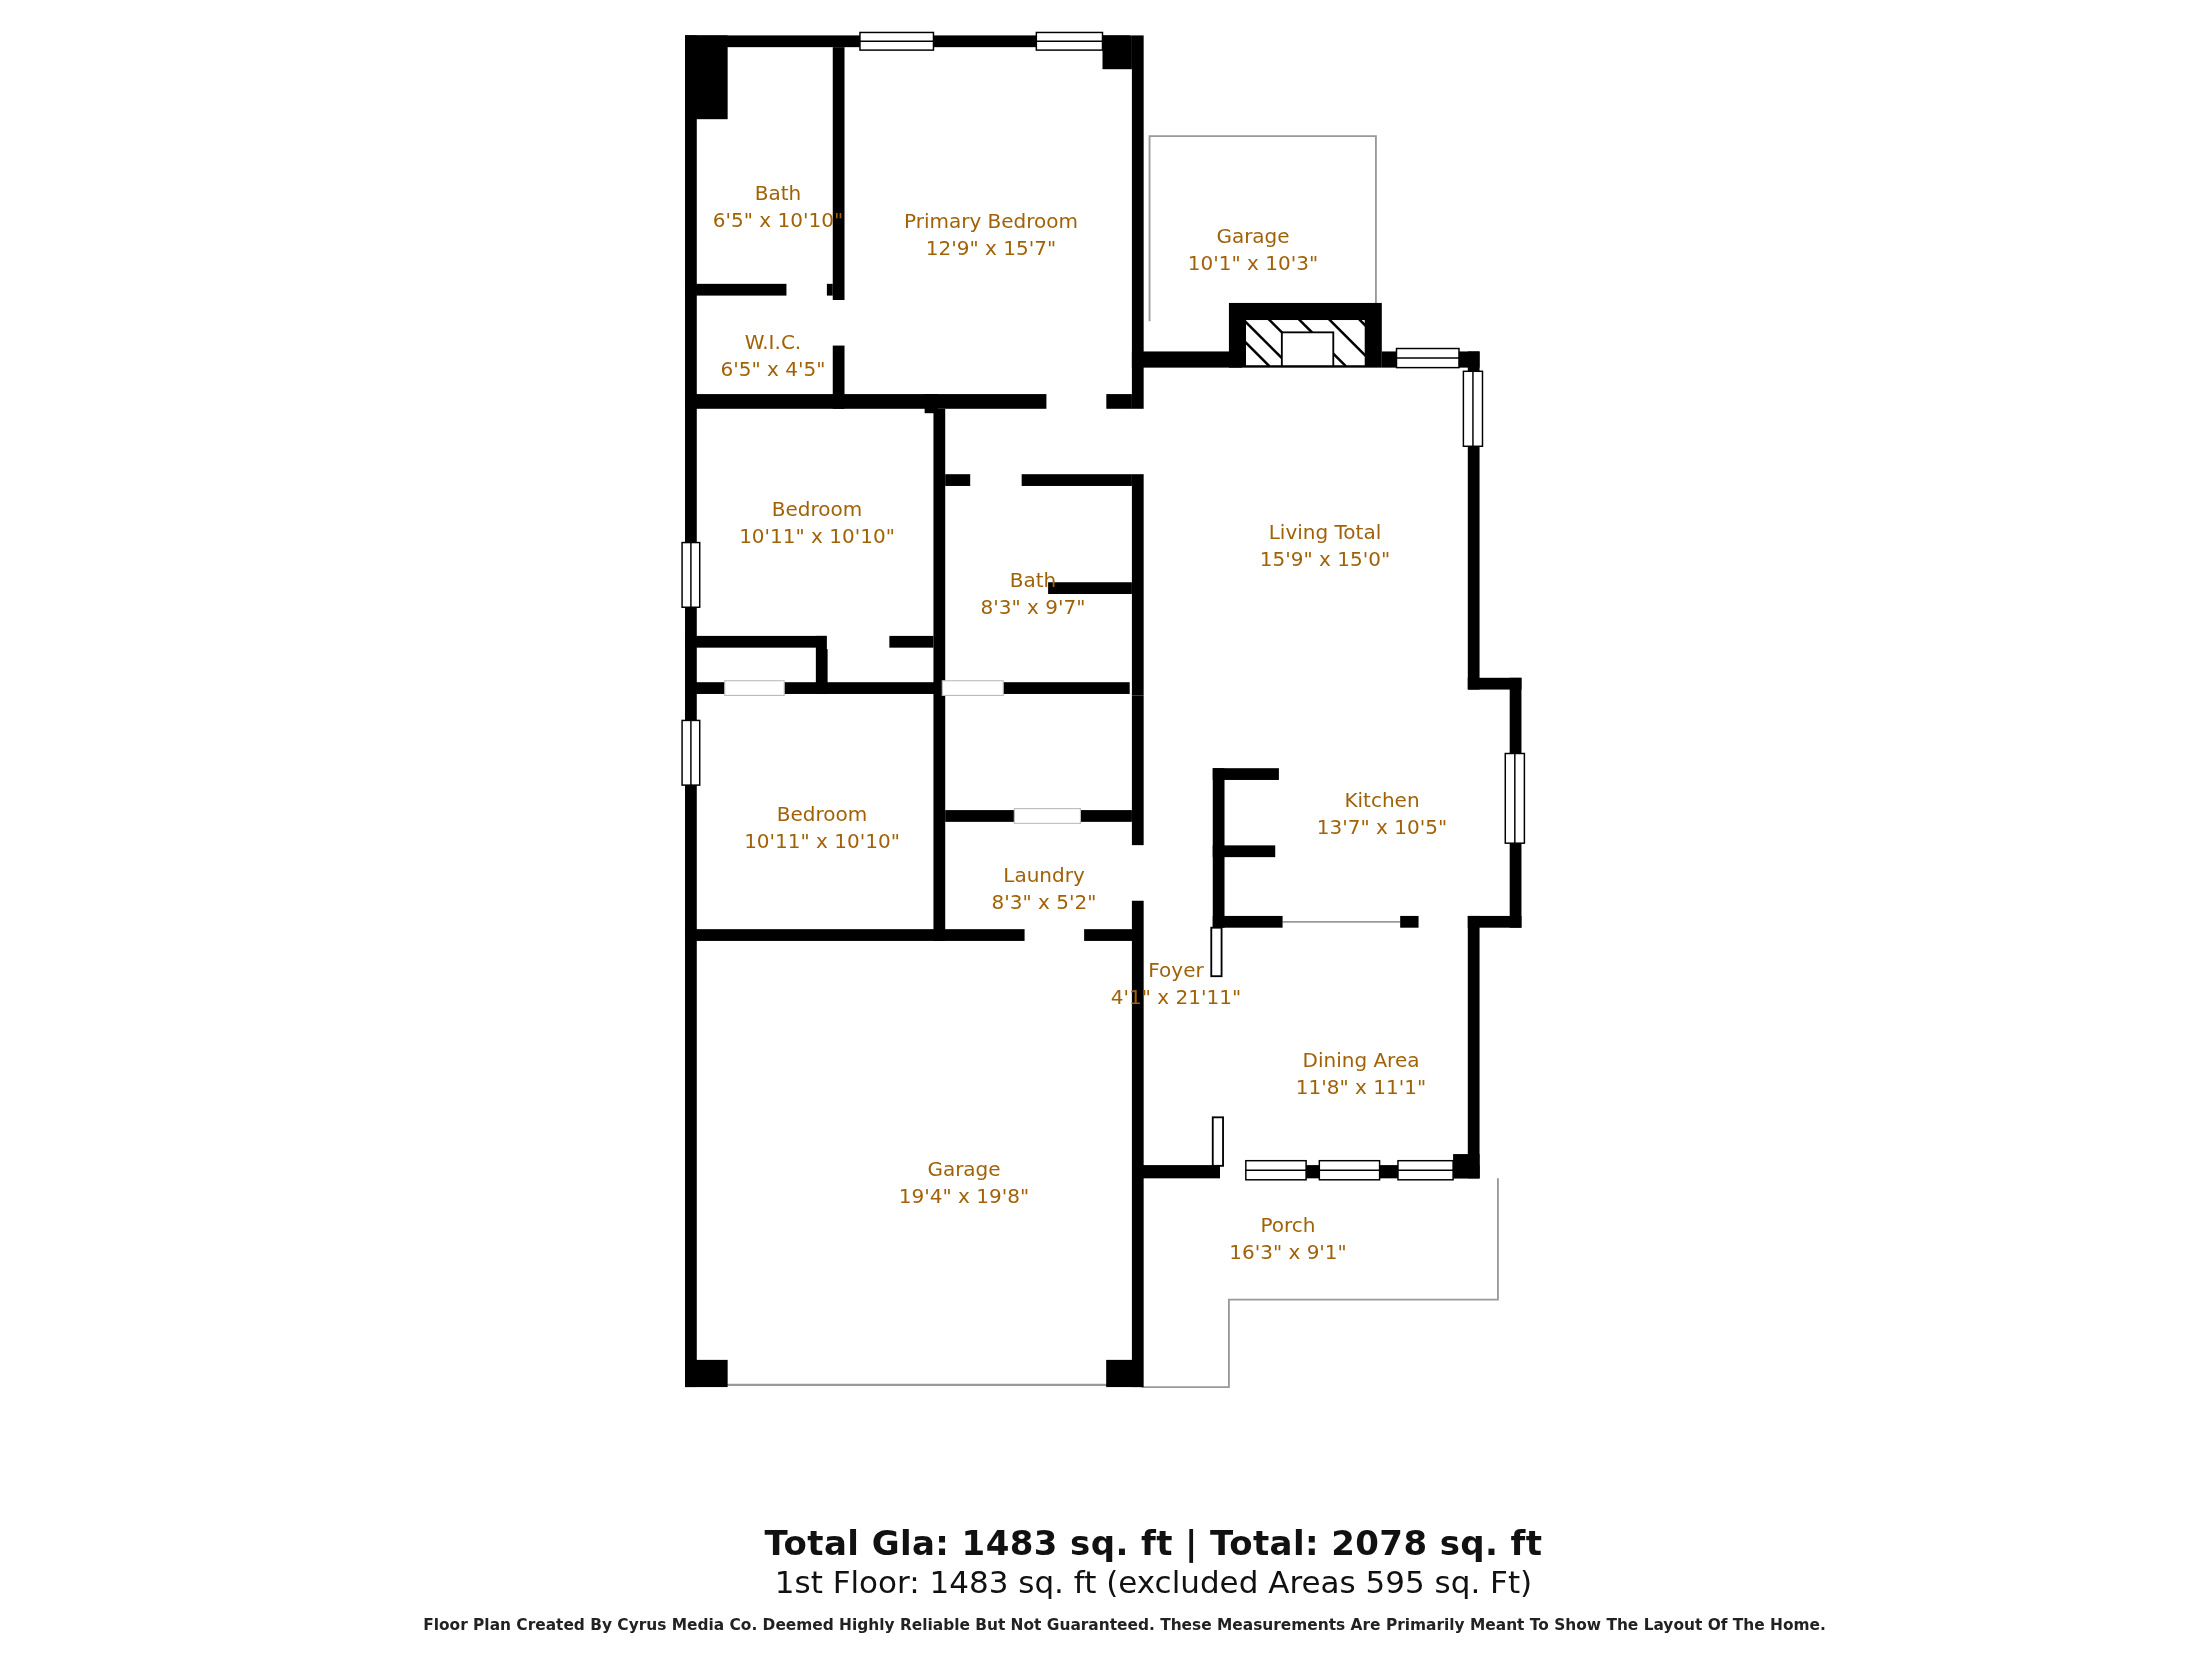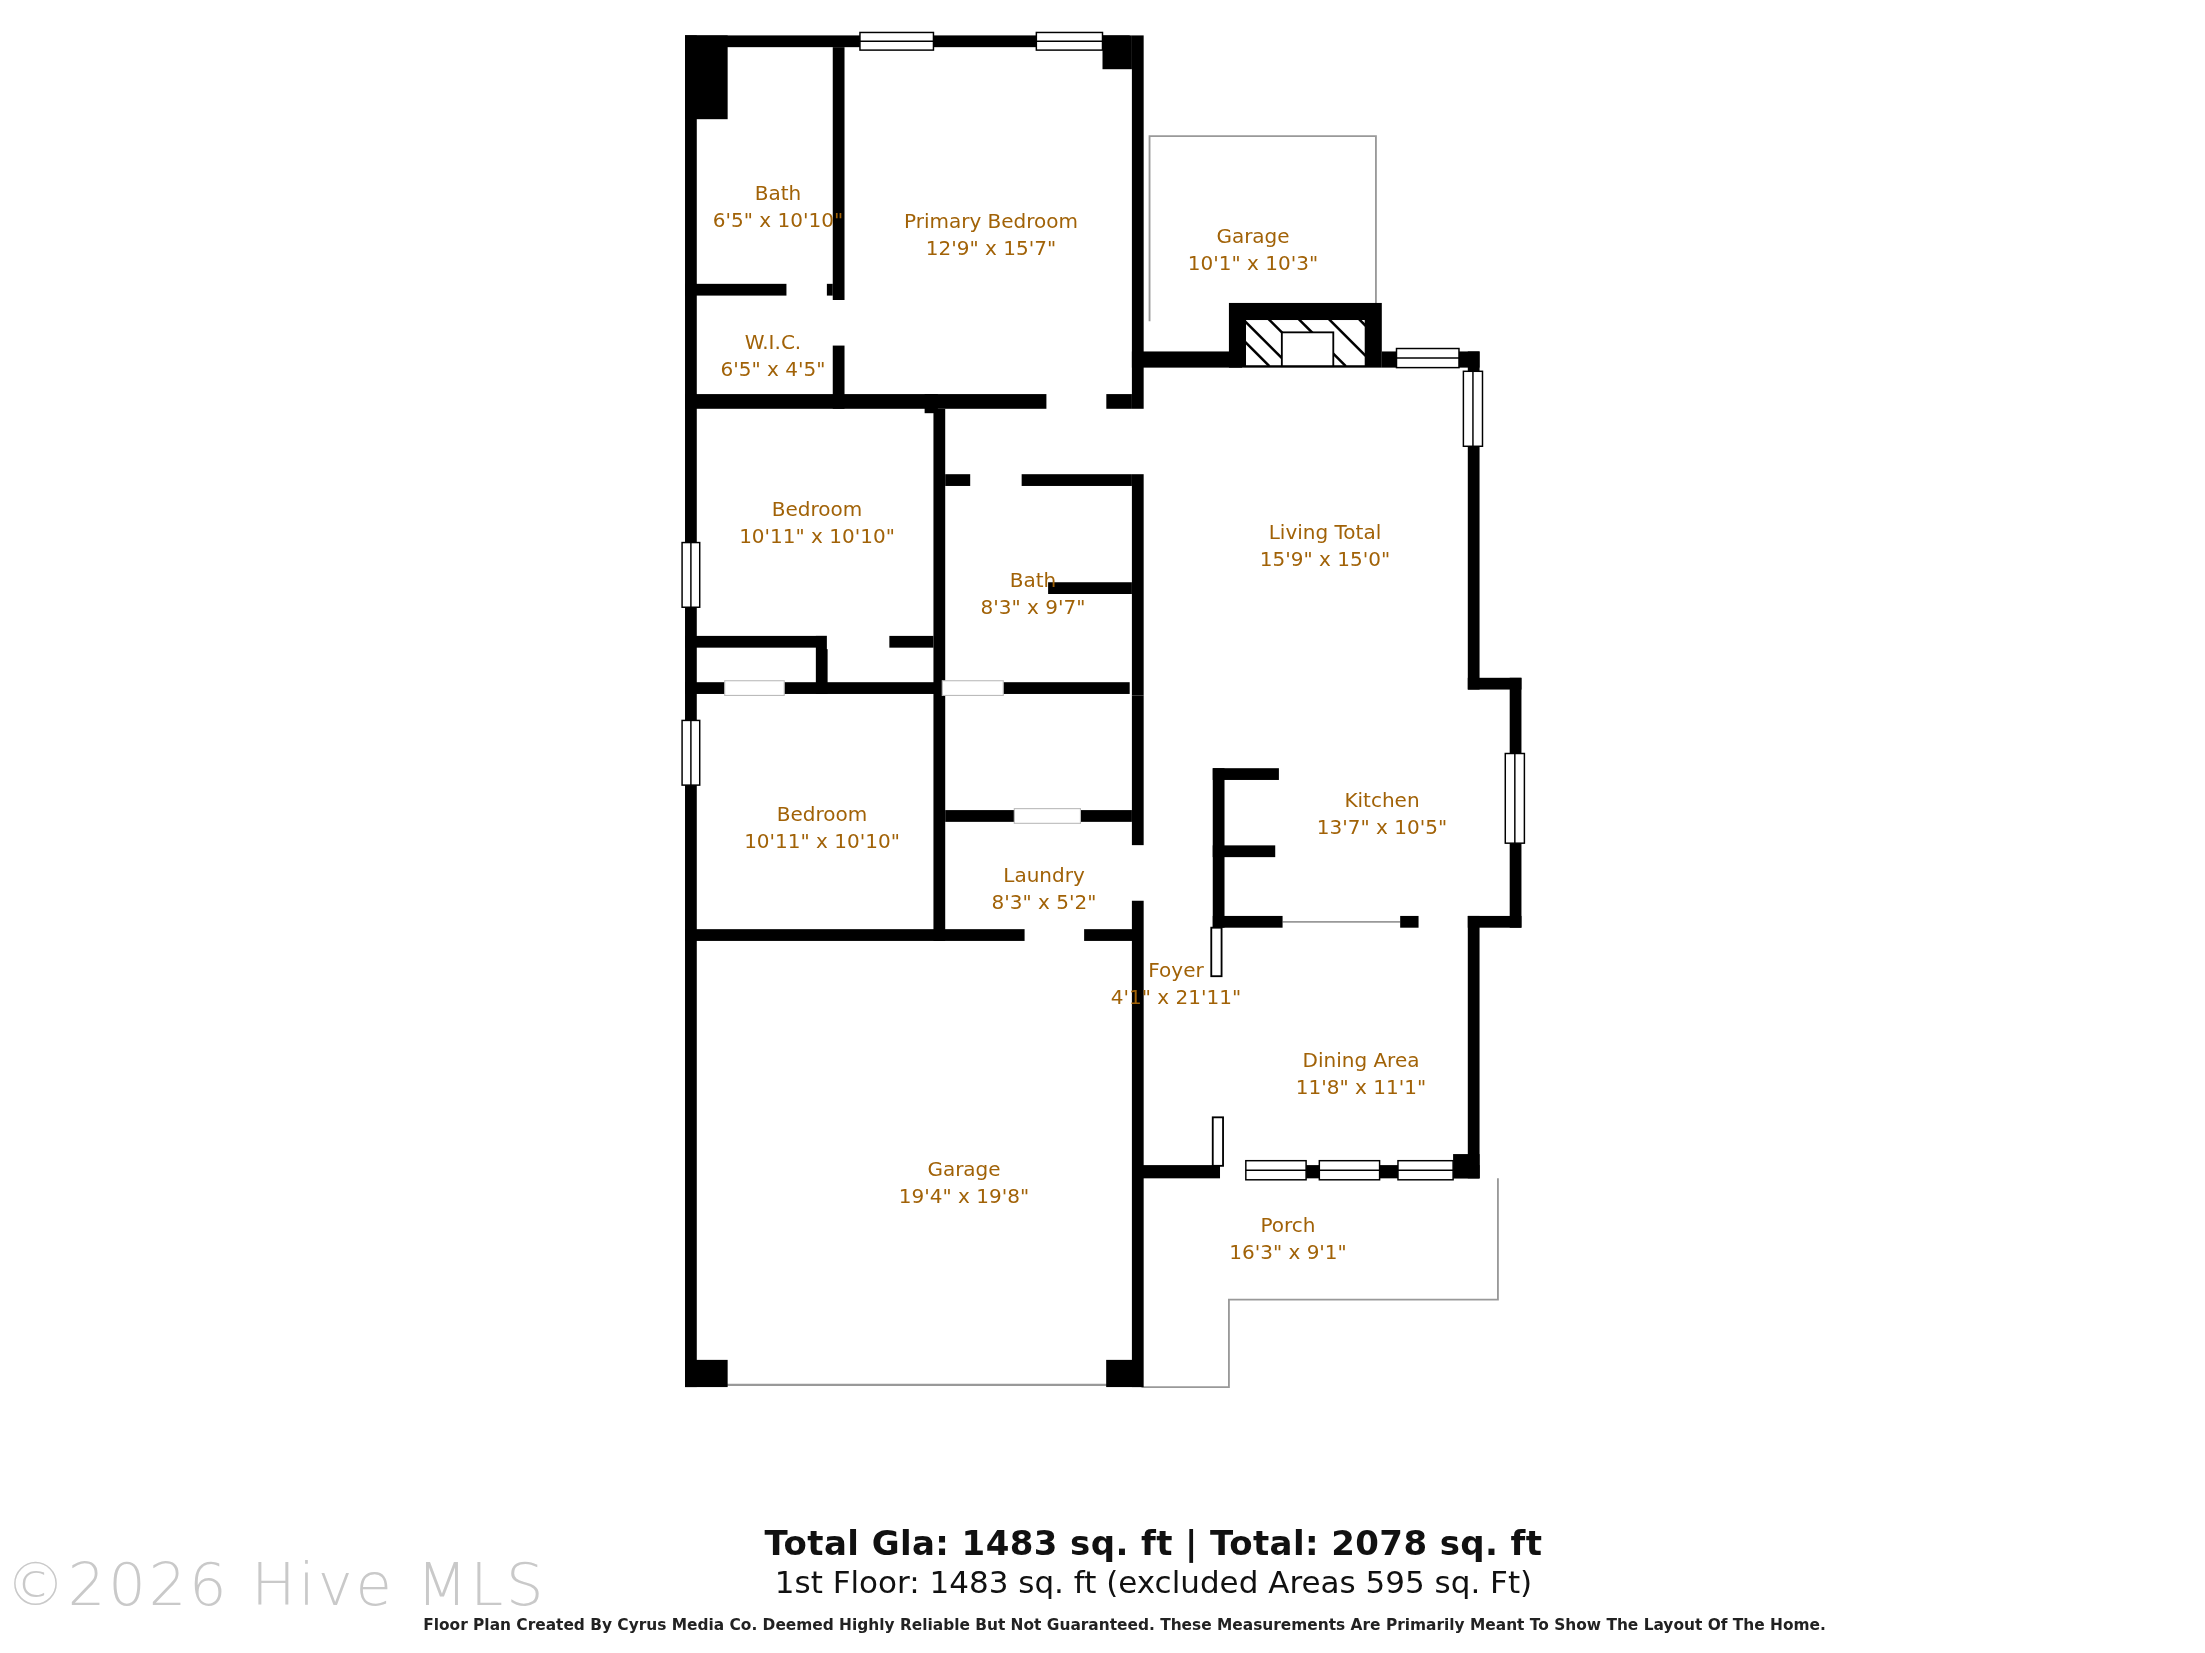--- a/index.html
+++ b/index.html
@@ -211,16 +211,15 @@
   </div>
   <div class="room-label" style="left:1288px;top:1239px">
     <span class="rname">Porch</span>
     <span class="rdims">16'3" x 9'1"</span>
   </div>
 
   <div class="footer" id="totals-bold">Total Gla: 1483 sq. ft | Total: 2078 sq. ft</div>
   <div class="footer" id="floor-line">1st Floor: 1483 sq. ft (excluded Areas 595 sq. Ft)</div>
   <div class="footer" id="disclaimer">Floor Plan Created By Cyrus Media Co. Deemed Highly Reliable But Not Guaranteed. These Measurements Are Primarily Meant To Show The Layout Of The Home.</div>
 
-  <div id="watermark">©2026 Hive MLS</div>
 
 </div>
 
 
 </body></html>

